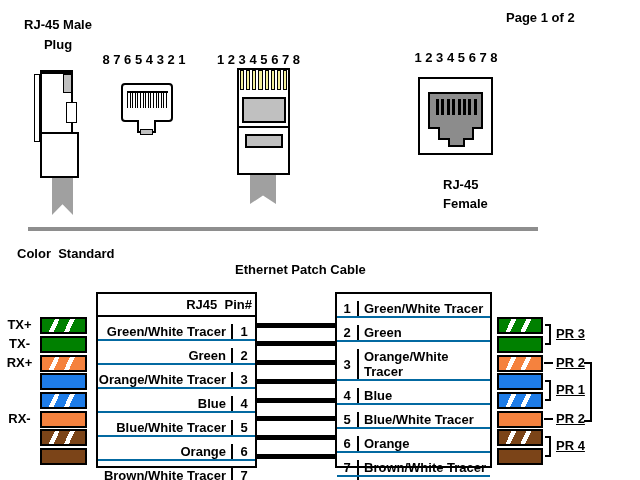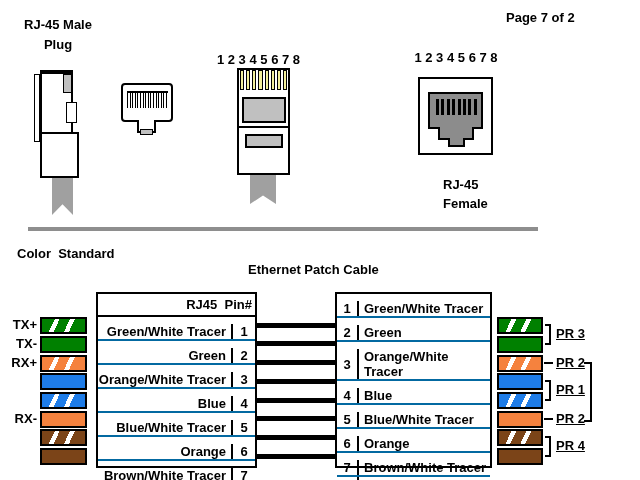--- a/index.html
+++ b/index.html
@@ -59,44 +59,45 @@
   .lt .pin{width:22px;border-left:2px solid #000;justify-content:center;}
   .rt .pin{width:20px;border-right:2px solid #000;justify-content:center;}
   .rt .name{flex:1;justify-content:flex-start;padding-left:5px;}
 
   .cable{position:absolute;left:255px;width:82px;height:5px;background:#000;z-index:1;}
 
   .swatch{position:absolute;width:47px;height:17px;border:2px solid #000;box-sizing:border-box;z-index:2;}
   .sw-left{left:40px;}
   .sw-right{left:497px;width:46px;}
 
-  .sig{position:absolute;left:2px;width:35px;text-align:right;line-height:16px;}
+  .sig{position:absolute;left:2px;width:35px;text-align:center;line-height:16px;}
 
   .prlabel{position:absolute;left:556px;line-height:16px;white-space:pre;text-decoration:underline;}
   .brk{position:absolute;left:545px;width:6px;border:2px solid #000;border-left:none;box-sizing:border-box;}
   .dash{position:absolute;left:544px;width:9px;height:2px;background:#000;}
   .obrk{position:absolute;left:584px;width:8px;height:60px;top:362px;border:2px solid #000;border-left:none;box-sizing:border-box;}
 </style>
 </head>
 <body>
 
 <div class="stage">
 
   <div class="txt ctr" style="left:20px;top:15px;width:76px;line-height:20px;text-align:center;"><span>RJ-45 Male</span><br><span>Plug</span></div>
-  <div class="txt" style="left:506px;top:10px;">Page 7 of 2</div>
+  <div class="txt" style="left:506px;top:10px;">Page 1 of 2</div>
 
   <div>
     <div class="abs sp-cord"></div>
     <div class="abs sp-base"></div>
     <div class="abs sp-body"></div>
     <div class="abs sp-latch"></div>
     <div class="abs sp-chip"></div>
     <div class="abs sp-window"></div>
   </div>
 
+  <div class="txt ctr" style="left:100px;top:52px;width:88px;">8 7 6 5 4 3 2 1</div>
   <div>
     <div class="abs fv-body"></div>
     <div class="abs fv-comb"></div>
     <div class="abs fv-tab"></div>
     <div class="abs fv-stub"></div>
   </div>
 
   <div class="txt ctr" style="left:215px;top:52px;width:87px;">1 2 3 4 5 6 7 8</div>
   <div>
     <div class="abs tv-cord"></div>
@@ -122,21 +123,21 @@
     <div class="abs fj-k1"></div>
     <div class="abs fj-k2"></div>
     <div class="abs fj-k3"></div>
     <div class="abs fj-pins"></div>
   </div>
   <div class="txt" style="left:443px;top:175px;line-height:19px;"><span>RJ-45</span><br><span>Female</span></div>
 
   <div class="abs separator"></div>
 
   <div class="txt" style="left:17px;top:245px;line-height:18px;"><span>Color  Standard</span><br></div>
-  <div class="txt" style="left:248px;top:262px;">Ethernet Patch Cable</div>
+  <div class="txt" style="left:235px;top:262px;">Ethernet Patch Cable</div>
 
   <div class="sig" style="top:317px;">TX+</div>
   <div class="sig" style="top:336px;">TX-</div>
   <div class="sig" style="top:355px;">RX+</div>
   <div class="sig" style="top:411px;">RX-</div>
 
   <div class="swatch sw-left" style="top: 317px; background: linear-gradient(115deg, rgb(0, 128, 0) 0px, rgb(0, 128, 0) 26%, rgb(255, 255, 255) 26%, rgb(255, 255, 255) 36%, rgb(0, 128, 0) 36%, rgb(0, 128, 0) 57%, rgb(255, 255, 255) 57%, rgb(255, 255, 255) 67%, rgb(0, 128, 0) 67%, rgb(0, 128, 0) 100%);"></div>
   <div class="swatch sw-left" style="top: 336px; background: rgb(0, 128, 0);"></div>
   <div class="swatch sw-left" style="top: 355px; background: linear-gradient(115deg, rgb(245, 130, 62) 0px, rgb(245, 130, 62) 26%, rgb(255, 255, 255) 26%, rgb(255, 255, 255) 36%, rgb(245, 130, 62) 36%, rgb(245, 130, 62) 57%, rgb(255, 255, 255) 57%, rgb(255, 255, 255) 67%, rgb(245, 130, 62) 67%, rgb(245, 130, 62) 100%);"></div>
   <div class="swatch sw-left" style="top: 373px; background: rgb(30, 124, 232);"></div>

